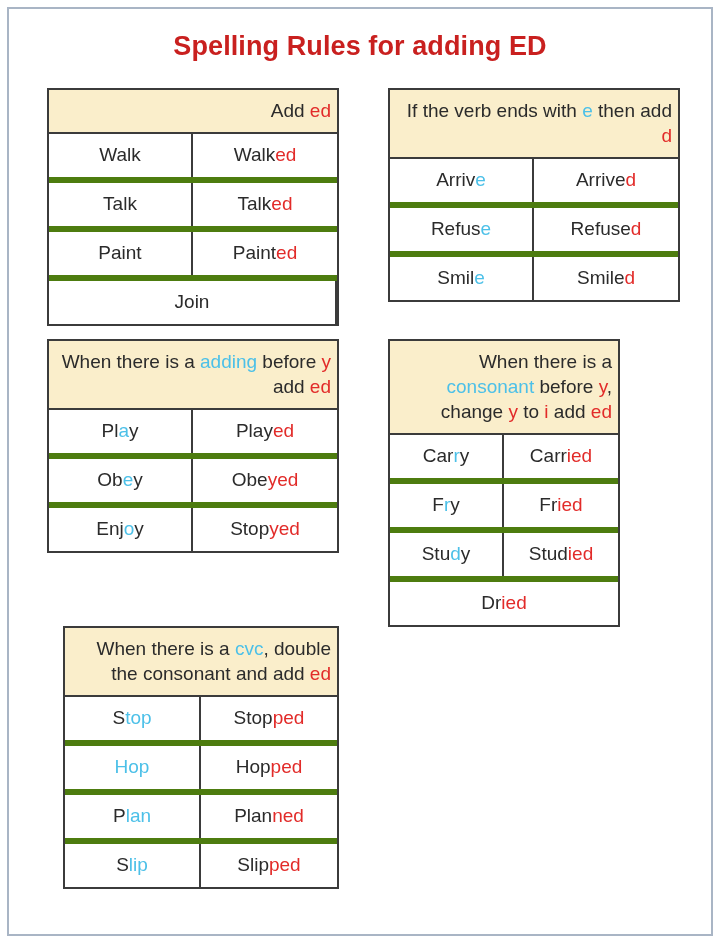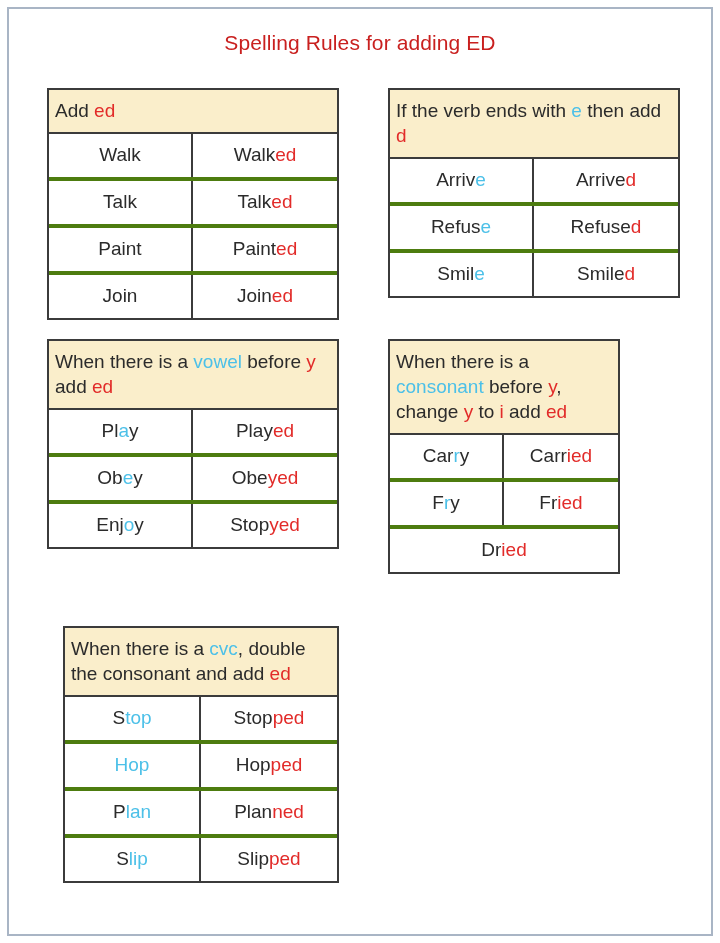--- a/index.html
+++ b/index.html
@@ -36,43 +36,43 @@
     height: 100%;
     z-index: 2;
   }
 
   .title {
     position: absolute;
     left: 0;
     top: 24px;
     width: 100%;
     text-align: center;
-    font-size: 21px;
-    font-weight: normal;
+    font-size: 27px;
+    font-weight: bold;
     color: #c9201f;
     letter-spacing: 0.1px;
   }
 
   .card {
     position: absolute;
     border: 2px solid #3b3b3b;
     background: #ffffff;
   }
   .card-head {
     background: #faeecb;
     border-bottom: 2px solid #3b3b3b;
-    text-align: left;
+    text-align: right;
     color: #2b2b2b;
     font-size: 19px;
     line-height: 1.32;
     padding: 8px 6px 9px 6px;
   }
   .row {
     display: flex;
-    border-bottom: 4px solid #4d7c0f;
+    border-bottom: 6px solid #4d7c0f;
   }
   .row:last-child { border-bottom: none; }
   .cell {
     flex: 1 1 50%;
     text-align: center;
     font-size: 19px;
     color: #2b2b2b;
     padding: 10px 4px 11px 4px;
     white-space: nowrap;
     overflow: hidden;
@@ -114,21 +114,20 @@
           <div class="row">
             <div class="cell left"><span>Talk</span></div>
             <div class="cell"><span>Talk</span><span class="red">ed</span></div>
           </div>
           <div class="row">
             <div class="cell left"><span>Paint</span></div>
             <div class="cell"><span>Paint</span><span class="red">ed</span></div>
           </div>
           <div class="row">
             <div class="cell left"><span>Join</span></div>
-            <div class="cell"><span>Join</span><span class="red">ed</span></div>
           </div>
         </div>
     </div>
 
     <div class="card" id="card-ends-with-e">
       <div class="card-head"><span>If the verb ends with </span><span class="blue">e</span><span> then add </span><span class="red">d</span></div>
       <div class="card-body">
           <div class="row">
             <div class="cell left"><span>Arriv</span><span class="blue">e</span></div>
             <div class="cell"><span>Arrive</span><span class="red">d</span></div>
@@ -138,21 +137,21 @@
             <div class="cell"><span>Refuse</span><span class="red">d</span></div>
           </div>
           <div class="row">
             <div class="cell left"><span>Smil</span><span class="blue">e</span></div>
             <div class="cell"><span>Smile</span><span class="red">d</span></div>
           </div>
         </div>
     </div>
 
     <div class="card" id="card-vowel-y">
-      <div class="card-head"><span>When there is a </span><span class="blue">vowel</span><span> before </span><span class="red">y</span><span> add </span><span class="red">ed</span></div>
+      <div class="card-head"><span>When there is a </span><span class="blue">adding</span><span> before </span><span class="red">y</span><span> add </span><span class="red">ed</span></div>
       <div class="card-body">
           <div class="row">
             <div class="cell left"><span>Pl</span><span class="blue">a</span><span>y</span></div>
             <div class="cell"><span>Play</span><span class="red">ed</span></div>
           </div>
           <div class="row">
             <div class="cell left"><span>Ob</span><span class="blue">e</span><span>y</span></div>
             <div class="cell"><span>Obe</span><span class="red">yed</span></div>
           </div>
           <div class="row">
@@ -167,20 +166,24 @@
       <div class="card-body">
           <div class="row">
             <div class="cell left"><span>Car</span><span class="blue">r</span><span>y</span></div>
             <div class="cell"><span>Carr</span><span class="red">ied</span></div>
           </div>
           <div class="row">
             <div class="cell left"><span>F</span><span class="blue">r</span><span>y</span></div>
             <div class="cell"><span>Fr</span><span class="red">ied</span></div>
           </div>
           <div class="row">
+            <div class="cell left"><span>Stu</span><span class="blue">d</span><span>y</span></div>
+            <div class="cell"><span>Stud</span><span class="red">ied</span></div>
+          </div>
+          <div class="row">
             <div class="cell"><span>Dr</span><span class="red">ied</span></div>
           </div>
         </div>
     </div>
 
     <div class="card" id="card-cvc">
       <div class="card-head"><span>When there is a </span><span class="blue">cvc</span><span>, double the consonant and add </span><span class="red">ed</span></div>
       <div class="card-body">
           <div class="row">
             <div class="cell left"><span>S</span><span class="blue">top</span></div>

